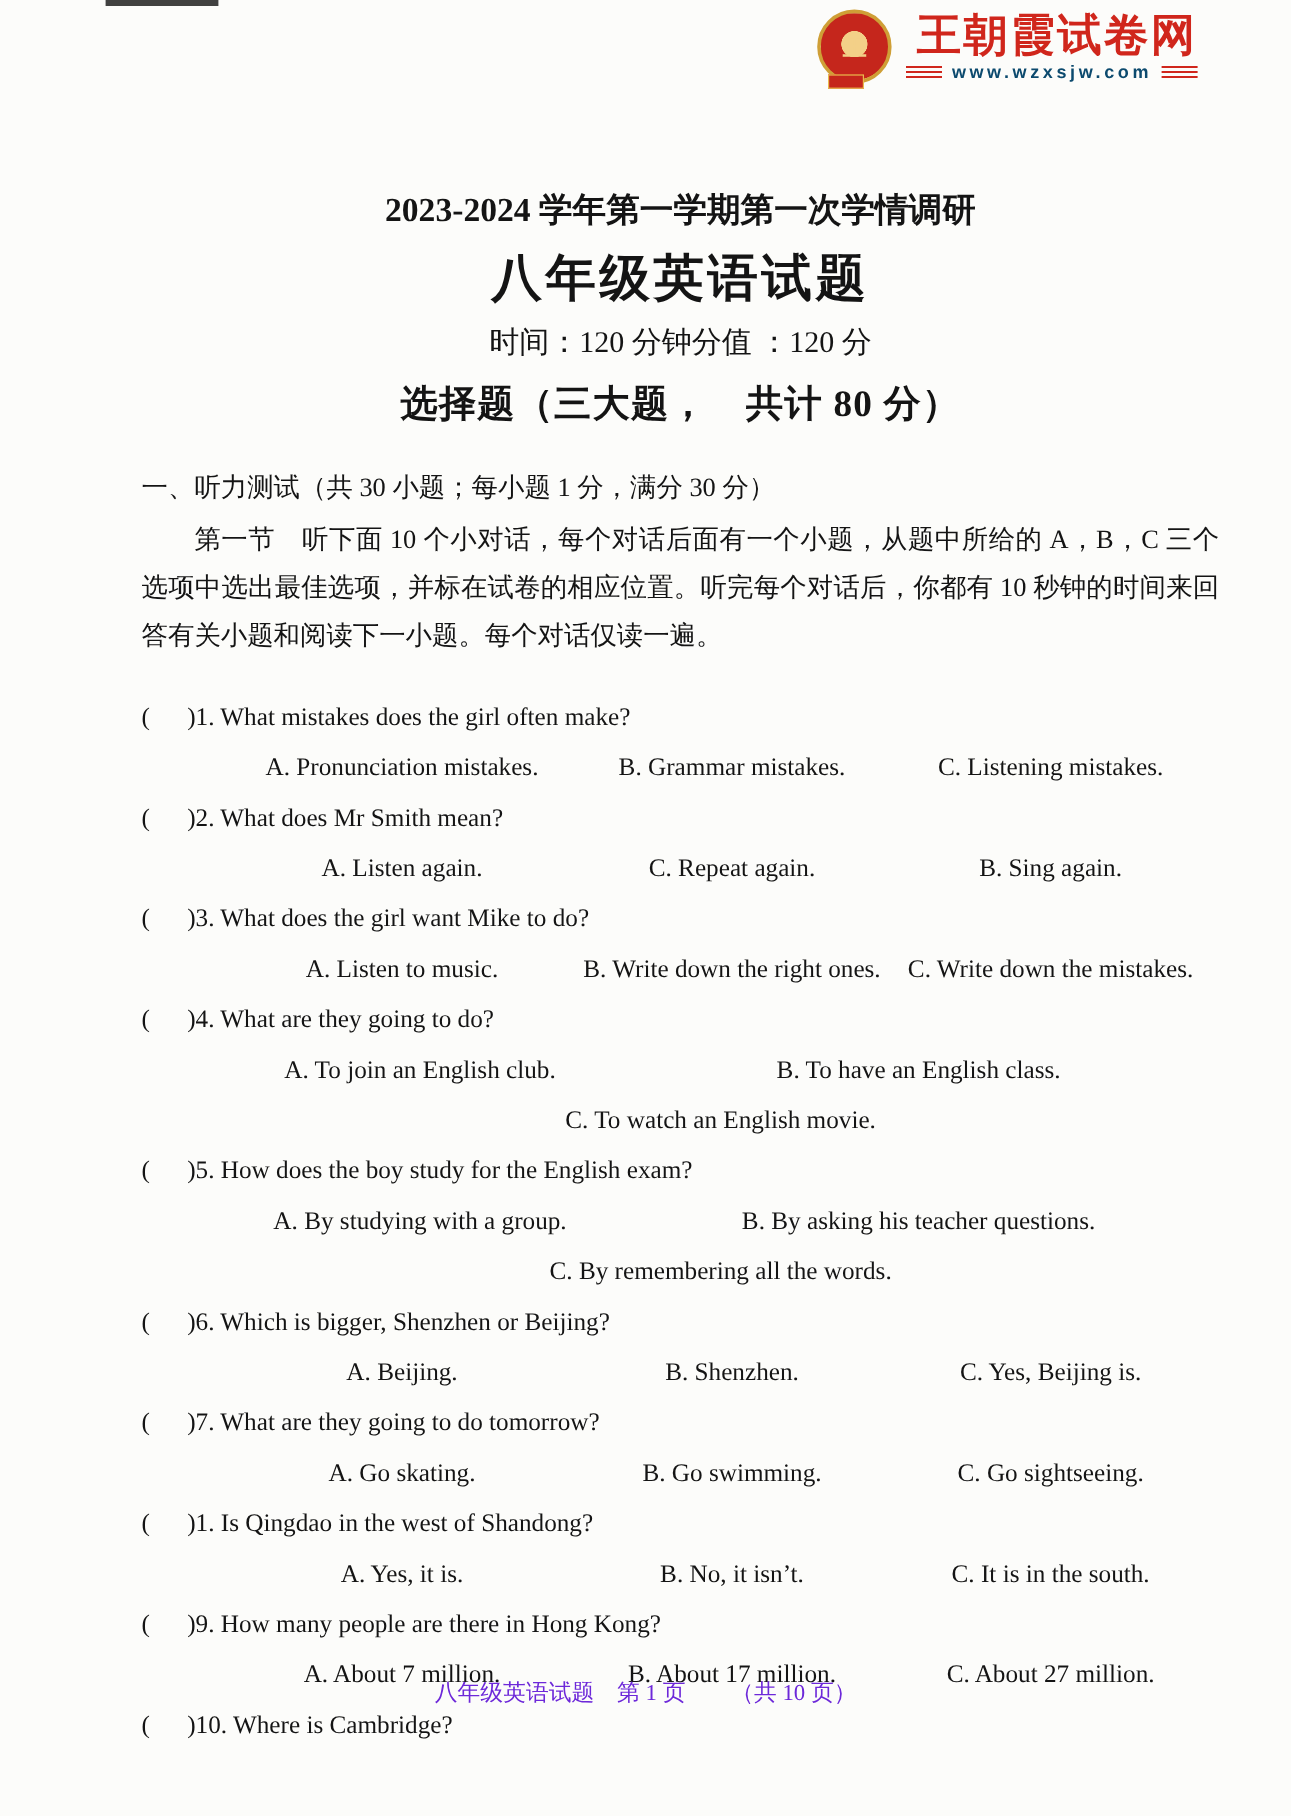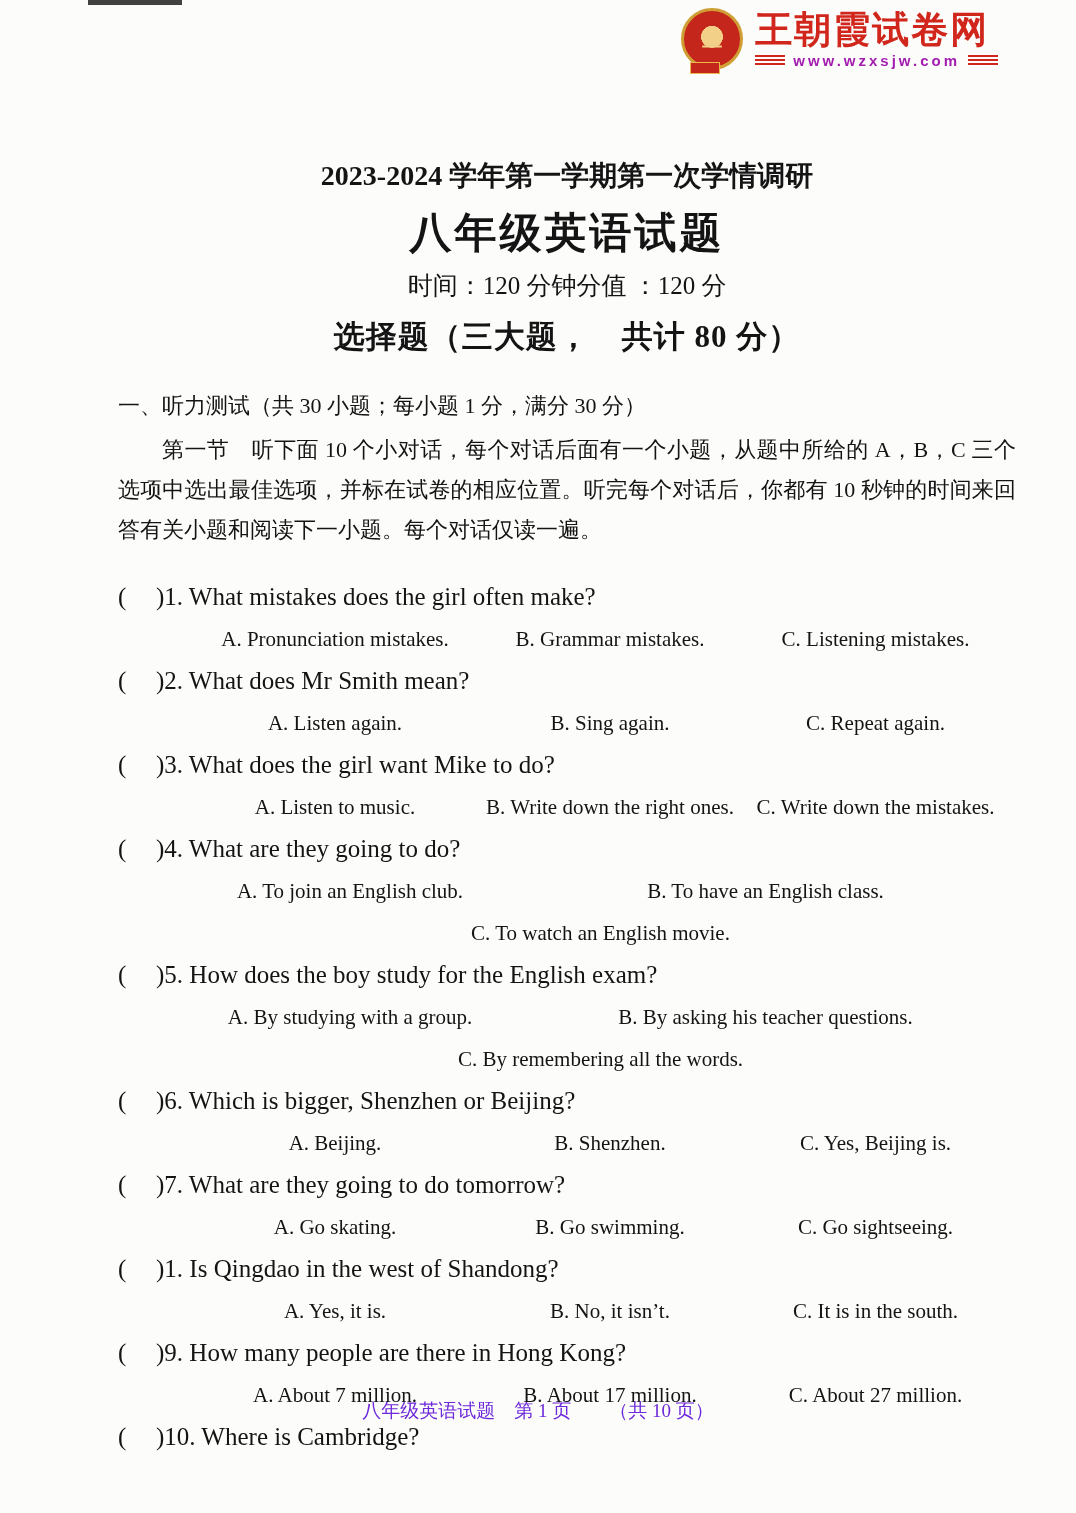--- a/index.html
+++ b/index.html
@@ -32,35 +32,35 @@
   }
   .emblem-char {
     color: #f3d088; font-size: 20px; font-weight: 700;
     font-family: "Liberation Serif", serif;
   }
   .emblem-ribbon {
     position: absolute; left: 6px; bottom: -7px;
     width: 30px; height: 12px; background: #c5261c;
     border: 1px solid #e9bb4d;
   }
-  .brand-text { display: flex; flex-direction: column; align-items: flex-start; }
+  .brand-text { display: flex; flex-direction: column; align-items: flex-end; }
   .site-name {
     font-family: "Liberation Sans", "DejaVu Sans", sans-serif;
     font-weight: 700; font-size: 37px; line-height: 40px;
     color: #d0261c; letter-spacing: 2px;
   }
   .site-url-row { display: flex; align-items: center; gap: 8px; margin-top: 2px; }
   .wave {
     display: inline-block; width: 30px; height: 11px;
     background: repeating-linear-gradient(to bottom, #d0261c 0 2px, transparent 2px 4px);
   }
   .site-url {
     font-family: "Liberation Sans", "DejaVu Sans", sans-serif;
     font-weight: 700; font-size: 15px; letter-spacing: 3px;
-    color: #a21caf;
+    color: #0c4a6e;
   }
   
   .content { padding: 122px 60px 0 118px; margin-top: 36px; }
   .term-title {
     text-align: center; font-weight: 700;
     font-size: 28px; line-height: 36px;
   }
   .paper-title {
     text-align: center; font-weight: 700;
     font-size: 42px; line-height: 50px; margin-top: 14px; letter-spacing: 3px;
@@ -75,21 +75,21 @@
   }
   .section-title {
     font-size: 22px; line-height: 32px; margin-top: 34px;
   }
   .instructions {
     font-size: 22px; line-height: 40px; margin-top: 8px;
     text-align: justify; text-indent: 2em;
   }
   
   .questions { margin-top: 26px; }
-  .q-line { font-size: 25px; line-height: 42px; white-space: nowrap; }
+  .q-line { font-size: 21px; line-height: 42px; white-space: nowrap; }
   .q-bracket { display: inline-block; width: 38px; }
   .opt-row {
     display: grid; padding-left: 67px;
     font-size: 21px; line-height: 42px; text-align: center;
   }
   .opt { white-space: nowrap; }
   
   .footer {
     position: absolute; left: 0; right: 0; top: 1398px;
     text-align: center; font-size: 19px; color: #6d28d9;
@@ -135,22 +135,22 @@
           <div class="opt-row" style="grid-template-columns: 300px 250px auto;">
             <span class="opt">A.  Pronunciation mistakes.</span>
             <span class="opt">B. Grammar mistakes.</span>
             <span class="opt">C. Listening mistakes.</span>
           </div>
         </div>
         <div class="q-block">
           <div class="q-line"><span class="q-bracket">(</span><span class="q-stem">)2. What does Mr Smith mean?</span></div>
           <div class="opt-row" style="grid-template-columns: 300px 250px auto;">
             <span class="opt">A.  Listen again.</span>
+            <span class="opt">C. Repeat again.</span>
             <span class="opt">B. Sing again.</span>
-            <span class="opt">C. Repeat again.</span>
           </div>
         </div>
         <div class="q-block">
           <div class="q-line"><span class="q-bracket">(</span><span class="q-stem">)3. What does the girl want Mike to do?</span></div>
           <div class="opt-row" style="grid-template-columns: 300px 250px auto;">
             <span class="opt">A.  Listen to music.</span>
             <span class="opt">B. Write down the right ones.</span>
             <span class="opt">C. Write down the mistakes.</span>
           </div>
         </div>

